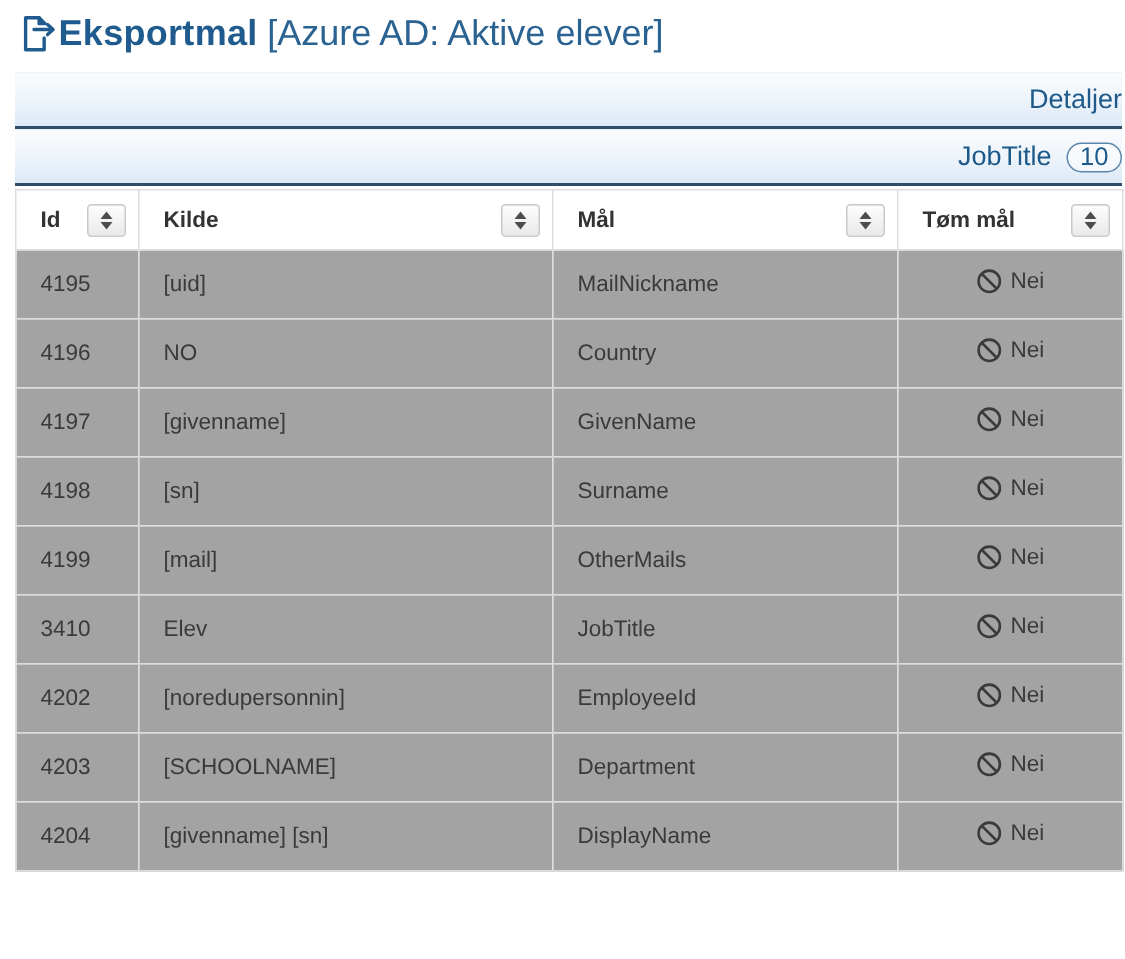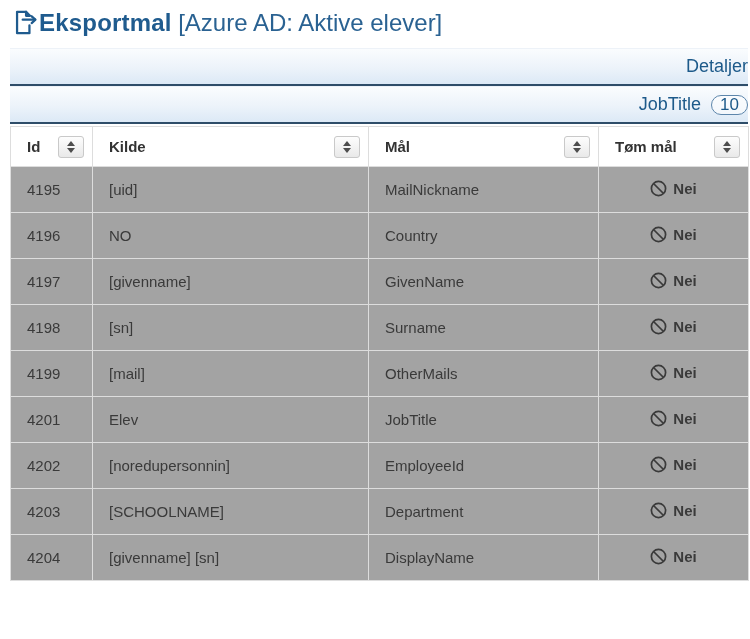--- a/index.html
+++ b/index.html
@@ -35,21 +35,21 @@
   col.c-id  { width:82px; }
   col.c-kil { width:276px; }
   col.c-mal { width:230px; }
   col.c-tom { width:150px; }
   th, td { border:1px solid #ddd; font-size:15px; color:#3a3a3a; }
   th {
     height:40px; background:#fff; text-align:left; padding:0 8px 0 16px;
     font-weight:bold; color:#333; position:relative;
   }
   td { height:46px; padding:0 8px 0 16px; background:#a3a3a3; vertical-align:middle;margin-left:44px; }
-  td.center { text-align:center; padding:0;font-weight:bold; }
+  td.center { text-align:center; padding:0; }
 
   .th-inner { display:flex; align-items:center; justify-content:space-between; }
   .sort-btn {
     width:26px; height:22px; flex:0 0 auto;
     display:inline-flex; flex-direction:column; align-items:center; justify-content:center; gap:2px;
     background:linear-gradient(#fdfdfd,#e9e9e9); border:1px solid #c9c9c9; border-radius:3px;
     cursor:pointer;
   }
   .tri-up   { width:0; height:0; border-left:4px solid transparent; border-right:4px solid transparent; border-bottom:5px solid #4d4d4d; }
   .tri-down { width:0; height:0; border-left:4px solid transparent; border-right:4px solid transparent; border-top:5px solid #4d4d4d; }
@@ -209,21 +209,21 @@
           <circle cx="8.5" cy="8.5" r="7.1"></circle>
           <line x1="3.5" y1="3.5" x2="13.5" y2="13.5"></line>
         </svg>
         <span>Nei</span>
       </span>
     </td>
   </tr>
 
 
   <tr>
-    <td><span>4201</span></td>
+    <td><span>3410</span></td>
     <td><span>Elev</span></td>
     <td><span>JobTitle</span></td>
     <td class="center">
       <span class="nei-cell">
         <svg class="no-entry" viewBox="0 0 17 17" fill="none" stroke="#3a3a3a" stroke-width="1.7">
           <circle cx="8.5" cy="8.5" r="7.1"></circle>
           <line x1="3.5" y1="3.5" x2="13.5" y2="13.5"></line>
         </svg>
         <span>Nei</span>
       </span>

